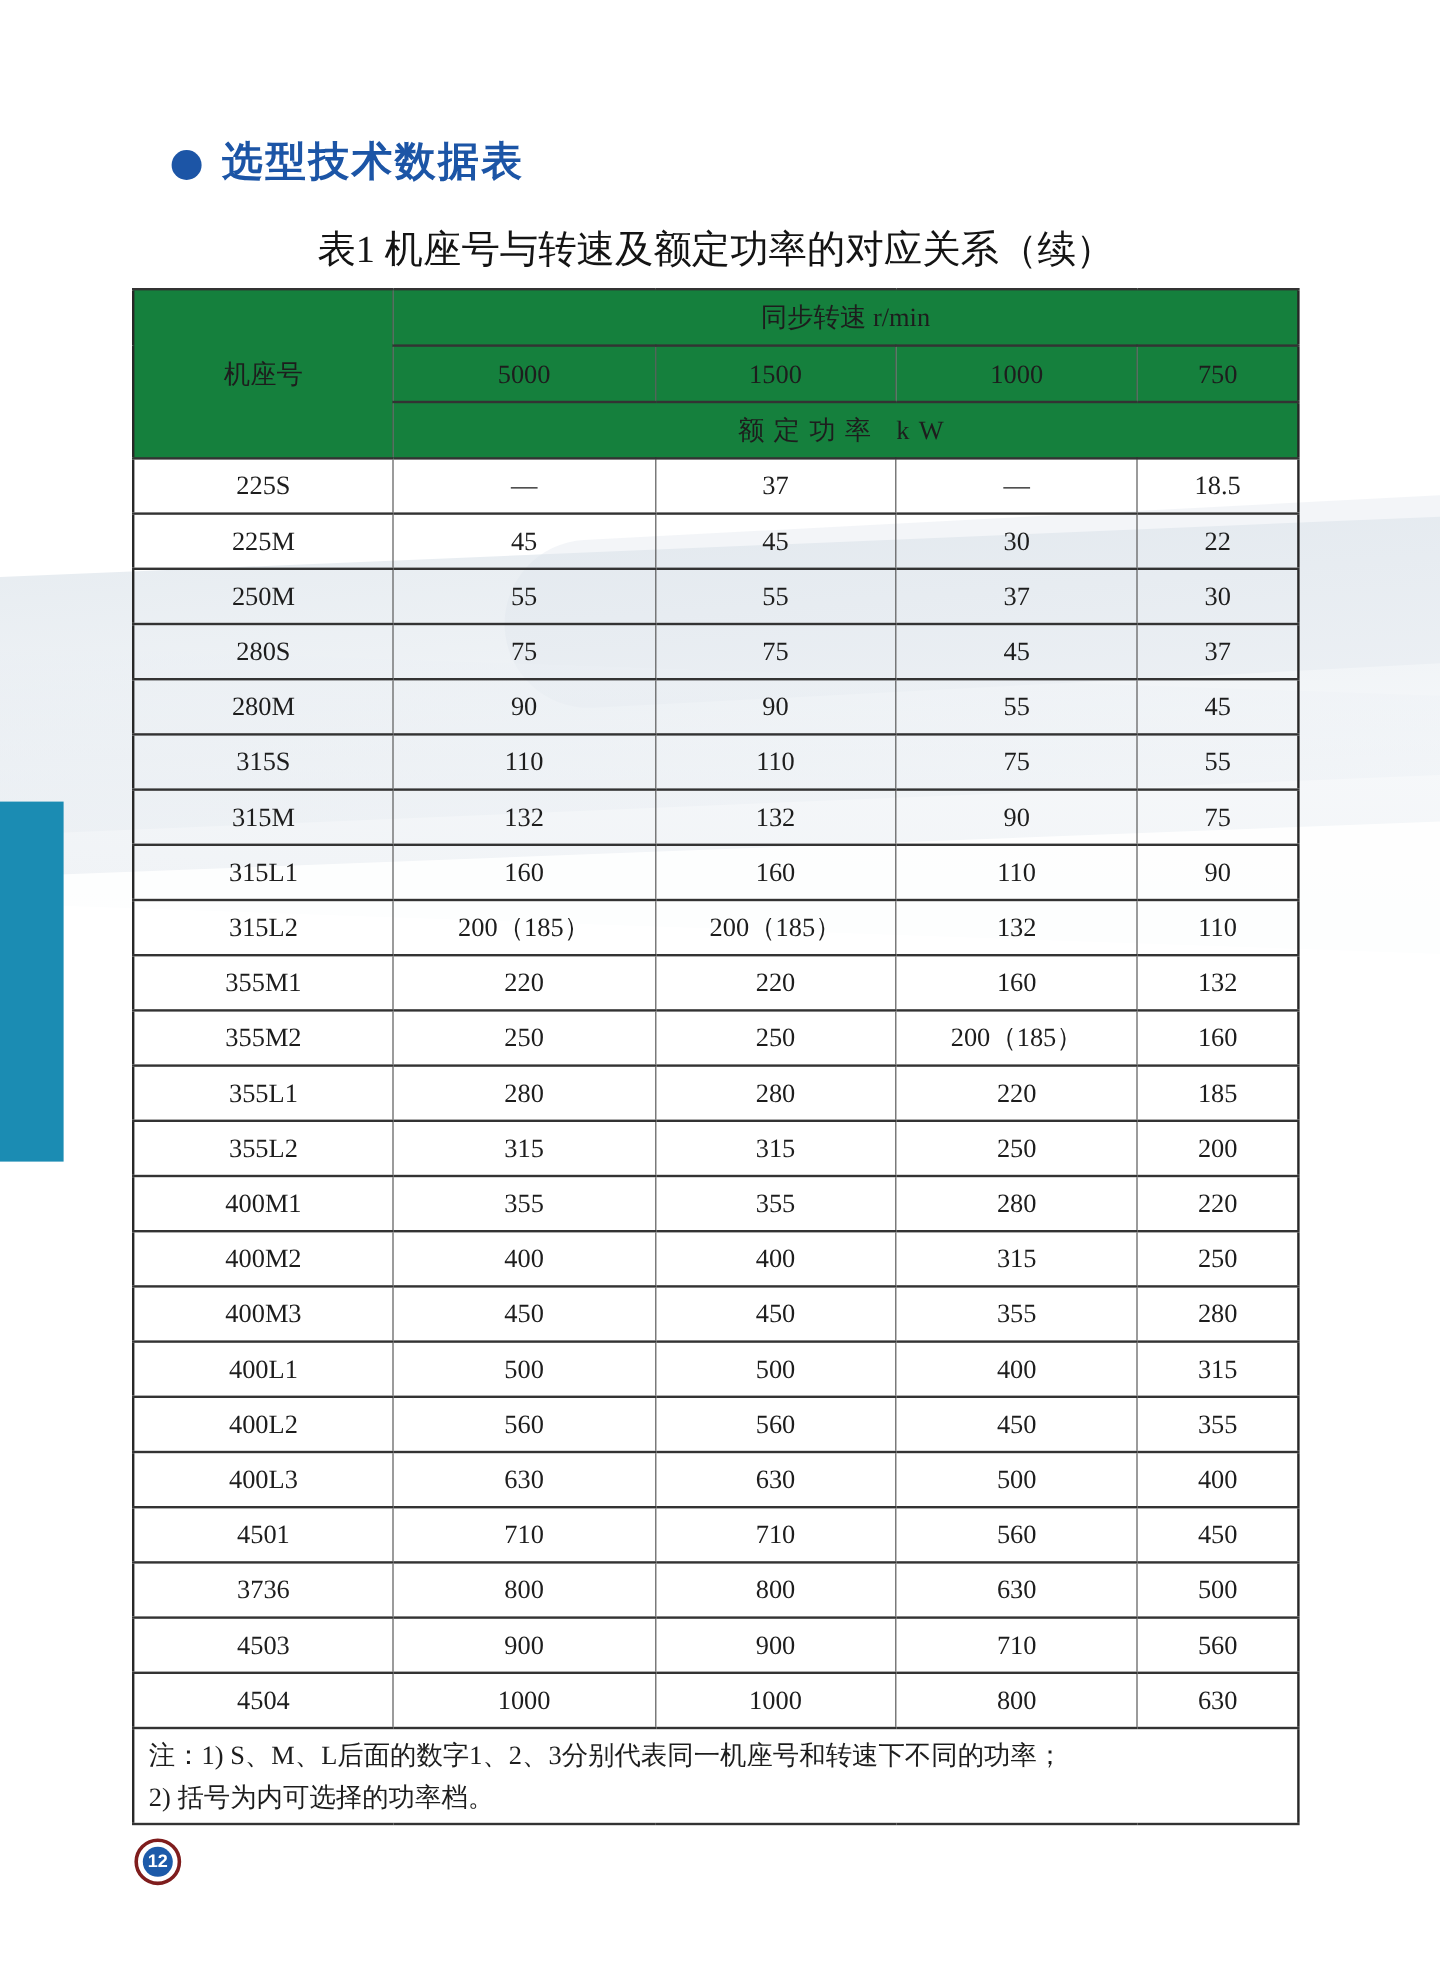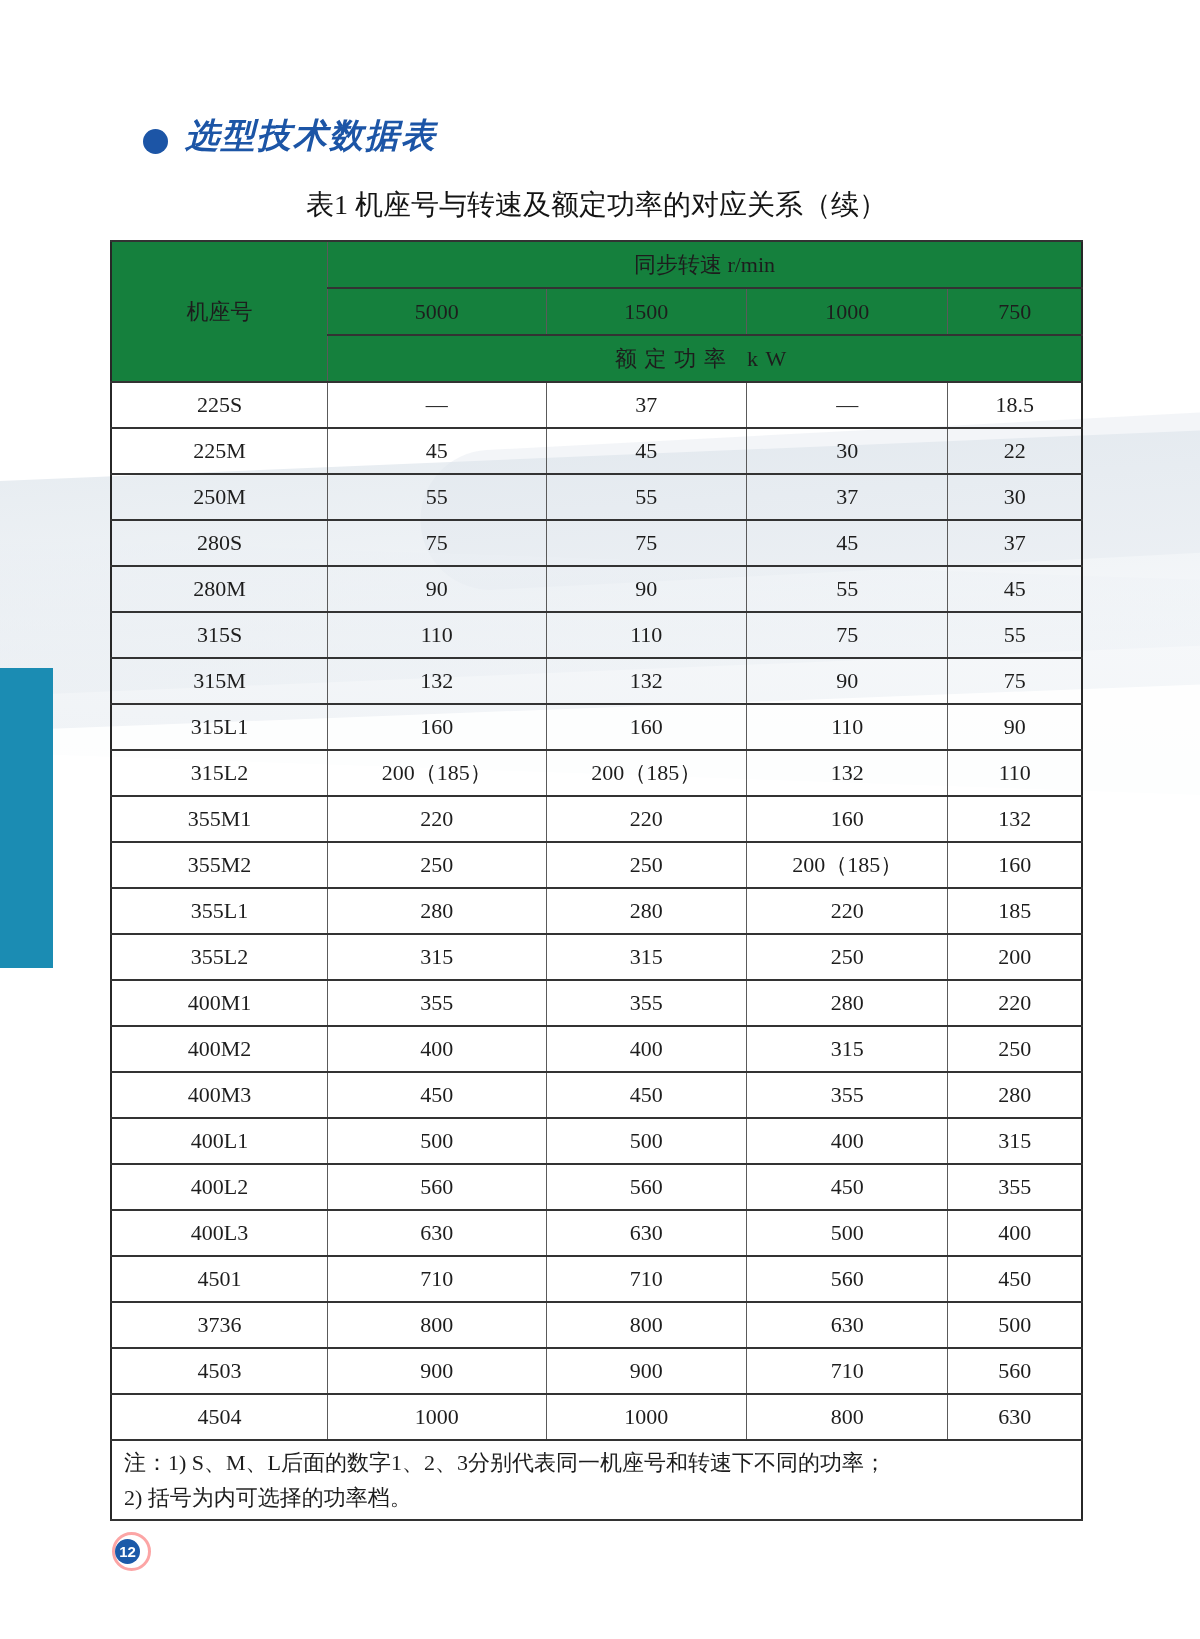--- a/index.html
+++ b/index.html
@@ -30,35 +30,35 @@
     left:-140px;top:705px;width:1620px;height:190px;
     background:rgba(255,255,255,0.85);
     transform:rotate(-2.2deg);border-radius:90px;
   }
   .side-tab{
     position:absolute;z-index:1;
     left:0;top:668px;width:53px;height:300px;
     background:#1b8cb3;
   }
   
-  .heading{position:absolute;z-index:2;left:143px;top:116px;display:flex;align-items:flex-end;font-style:italic;}
+  .heading{position:absolute;z-index:2;left:143px;top:116px;display:flex;align-items:center;}
   .heading .dot{
     width:25px;height:25px;border-radius:50%;
     background:#1c55a6;flex:0 0 auto;margin-top:4px;
   }
   .heading .txt{
     margin-left:17px;
     font-family:"Liberation Sans","DejaVu Sans",sans-serif;
     font-weight:bold;font-size:34px;line-height:38px;
     color:#1c55a6;letter-spacing:2px;white-space:nowrap;
   }
   
   .caption{
     position:absolute;z-index:2;left:110px;top:186px;width:973px;
-    text-align:center;font-size:28px;color:#141414;
+    text-align:center;font-size:32px;color:#141414;
     white-space:nowrap;
   }
   
   .tbl-wrap{position:absolute;z-index:2;left:110px;top:240px;width:973px;}
   table{
     width:973px;border-collapse:collapse;table-layout:fixed;
     font-size:22px;color:#1d1d1d;
   }
   th,td{
     border-left:1px solid #5a5a5a;border-right:1px solid #5a5a5a;
@@ -73,23 +73,23 @@
   .note-cell{
     text-align:left;vertical-align:middle;height:78px;
     background:transparent;
   }
   .note-line{margin:2px 0 2px 12px;line-height:33px;font-size:22px;}
   .note-line2{}
   
   .page-badge{
     position:absolute;z-index:2;left:112px;top:1532px;
     width:39px;height:39px;border-radius:50%;
-    border:3px solid #fca5a5;background:#ffffff;
+    border:3px solid #7f1d1d;background:#ffffff;
     box-sizing:border-box;
-    display:flex;align-items:center;justify-content:flex-start;
+    display:flex;align-items:center;justify-content:center;
   }
   .page-badge .inner{
     width:25px;height:25px;border-radius:50%;
     background:#1c5aa9;color:#ffffff;
     font-family:"Liberation Sans","DejaVu Sans",sans-serif;
     font-weight:bold;font-size:15px;line-height:25px;
     display:flex;align-items:center;justify-content:center;
   }
 </style>
 </head>

